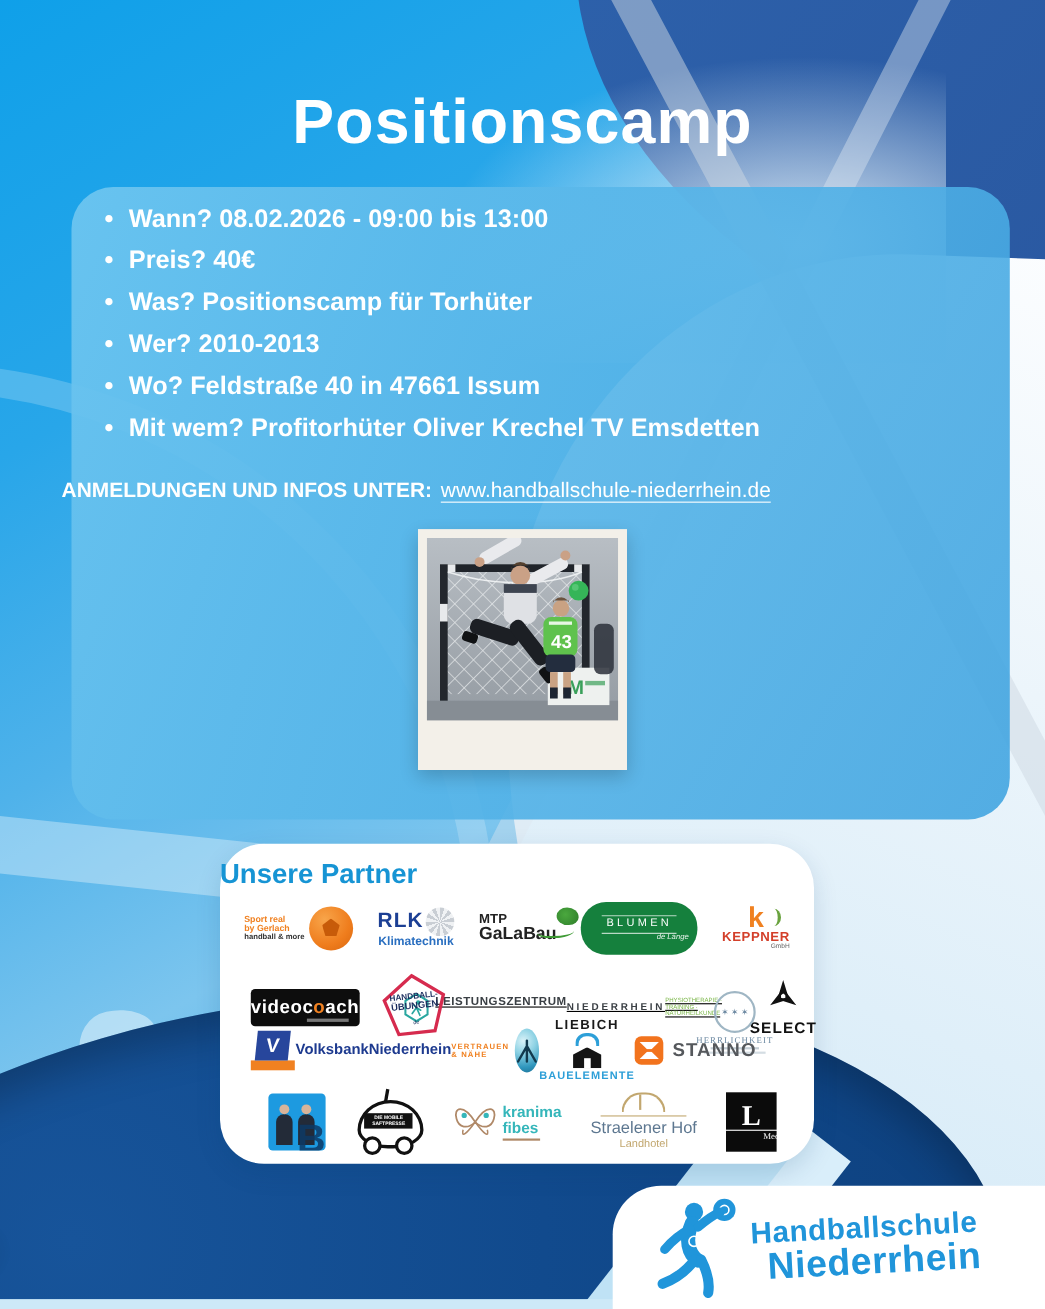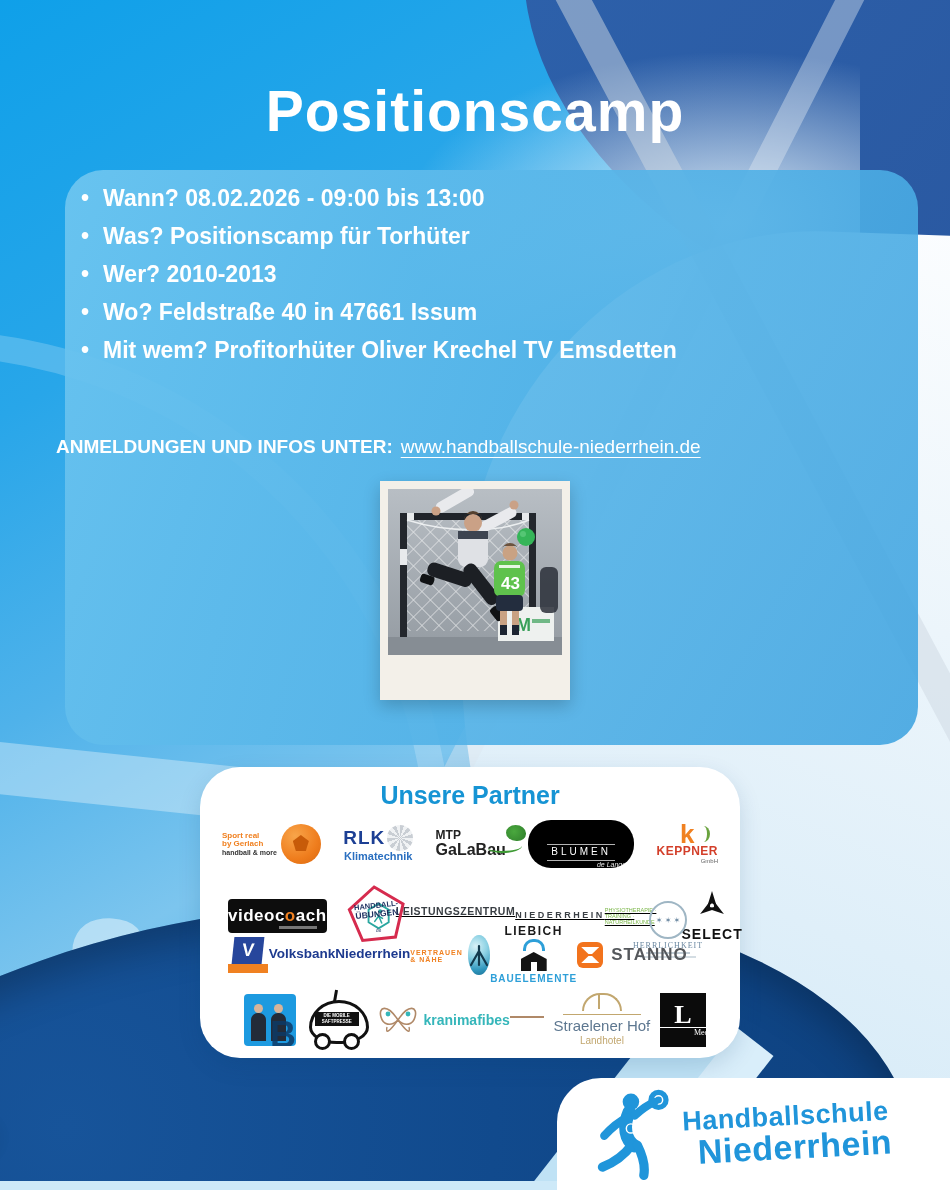--- a/index.html
+++ b/index.html
@@ -39,37 +39,37 @@
   .bstripe2{left:640px;top:1010px;width:46px;height:300px;background:#d9eefa;transform:rotate(38deg);}
   .bottom-strip{left:0;bottom:0;width:950px;height:9px;background:#cde9f8;}
 
   
   .title{left:0;top:78px;width:950px;text-align:center;color:#ffffff;
     font-size:57px;font-weight:800;letter-spacing:1px;}
 
   
   .info-panel{left:65px;top:170px;width:853px;height:575px;border-radius:38px;
     background:linear-gradient(115deg,rgba(108,197,240,.95),rgba(62,163,224,.88));}
-  .bullets{margin:0;padding:14px 0 0 16px;list-style:none;}
+  .bullets{margin:0;padding:14px 0 0 30px;list-style:none;}
   .bullets li{color:#fff;font-weight:700;font-size:23px;line-height:28px;margin-bottom:10px;}
   .bullets li::before{content:"\2022";margin-right:14px;}
   .reg-line{left:56px;top:436px;white-space:nowrap;color:#fff;font-size:19px;}
   .reg-label{font-weight:800;margin-right:8px;}
   .reg-link{font-weight:400;color:#fff;text-decoration:underline;text-underline-offset:4px;cursor:pointer;}
 
   
   .polaroid{left:380px;top:481px;width:174px;padding:8px 8px 45px 8px;background:#f3f0e9;
     box-shadow:0 6px 16px rgba(0,0,0,.2);}
   .polaroid svg{display:block;}
   .caption{left:0;top:707px;width:950px;text-align:center;color:#fff;font-size:27px;font-weight:800;}
 
   
   .partner-panel{left:200px;top:767px;width:540px;height:291px;border-radius:40px;background:#ffffff;
     box-shadow:0 8px 22px rgba(10,60,110,.15);}
-  .partner-heading{margin:14px 0 0 0;text-align:center;color:#1694d4;font-size:25px;font-weight:800;}
+  .partner-heading{margin:14px 0 0 0;color:#1694d4;font-size:25px;font-weight:800;}
   .prow{position:absolute;display:flex;align-items:center;}
   .prow1{left:22px;top:46px;width:496px;height:62px;justify-content:space-between;}
   .prow2{left:28px;top:124px;width:408px;height:50px;justify-content:space-between;gap:20px;}
   .prow3{left:28px;top:160px;width:410px;height:56px;justify-content:space-between;}
   .prow4{left:44px;top:224px;width:462px;height:58px;justify-content:space-between;}
   .logo{display:flex;flex-direction:column;align-items:center;justify-content:center;line-height:1.05;}
 
   
   .sportreal{flex-direction:row;gap:4px;}
   .sr-text span{display:block;font-size:8px;color:#f08121;font-weight:700;}
@@ -83,21 +83,21 @@
   .rlk-fan{width:26px;height:26px;border-radius:50%;
     background:conic-gradient(#c9ced4 0deg 18deg,#f0f2f4 18deg 36deg,#c9ced4 36deg 54deg,#f0f2f4 54deg 72deg,#c9ced4 72deg 90deg,#f0f2f4 90deg 108deg,#c9ced4 108deg 126deg,#f0f2f4 126deg 144deg,#c9ced4 144deg 162deg,#f0f2f4 162deg 180deg,#c9ced4 180deg 198deg,#f0f2f4 198deg 216deg,#c9ced4 216deg 234deg,#f0f2f4 234deg 252deg,#c9ced4 252deg 270deg,#f0f2f4 270deg 288deg,#c9ced4 288deg 306deg,#f0f2f4 306deg 324deg,#c9ced4 324deg 342deg,#f0f2f4 342deg 360deg);}
   .rlk-sub{font-size:11px;color:#2a6fc0;font-weight:700;}
   .mtp{position:relative;align-items:flex-start;}
   .mtp-l1{font-size:12px;font-weight:800;color:#222;}
   .mtp-l2{font-size:16px;font-weight:800;color:#222;}
   .mtp-tree{position:absolute;right:-20px;top:-4px;width:20px;height:16px;
     background:radial-gradient(circle at 40% 40%,#4aa83e,#2e7d2a);border-radius:55% 60% 50% 60%;}
   .mtp-swoosh{position:absolute;right:-16px;top:12px;width:34px;height:10px;border-bottom:2px solid #3f9b35;
     border-radius:0 0 60% 40%;}
-  .blumen{width:106px;height:48px;background:#000000;color:#fff;justify-content:flex-end;border-radius:23px;}
+  .blumen{width:106px;height:48px;background:#15803d;color:#fff;justify-content:center;border-radius:23px;}
   .blumen-name{font-size:10px;letter-spacing:3px;font-weight:400;border-top:1px solid rgba(255,255,255,.7);
     border-bottom:1px solid rgba(255,255,255,.7);padding:2px 4px;}
   .blumen-sub{font-size:7px;font-style:italic;opacity:.9;align-self:flex-end;margin-right:8px;}
   .keppner{position:relative;}
   .kep-k{font-size:26px;font-weight:800;color:#f08121;line-height:.8;}
   .kep-swoosh{position:absolute;right:8px;top:2px;width:10px;height:16px;border-right:3px solid #6aa33f;
     border-radius:0 60% 60% 0;}
   .kep-name{font-size:12px;font-weight:800;color:#d33f2a;letter-spacing:.5px;}
   .kep-sub{font-size:6px;color:#666;align-self:flex-end;}
 
@@ -164,21 +164,21 @@
   .blogo .bletter{position:absolute;right:0px;bottom:-10px;font-size:36px;font-weight:800;color:#0e3a66;
     opacity:.85;}
   .saft{position:relative;width:62px;height:56px;}
   .apple{position:absolute;left:3px;top:8px;width:54px;height:38px;border:3px solid #111;border-radius:50% 50% 46% 46%/62% 62% 38% 38%;background:#fff;}
   .apple-stem{position:absolute;left:28px;top:-2px;width:3px;height:12px;background:#111;transform:rotate(10deg);}
   .apple-band{position:absolute;left:9px;top:20px;width:44px;height:13px;background:#111;color:#fff;
     font-size:4.5px;font-weight:700;text-align:center;line-height:1.3;padding-top:1px;}
   .wheel{position:absolute;bottom:-2px;width:11px;height:11px;border:3px solid #111;border-radius:50%;background:#fff;}
   .w1{left:8px;} .w2{right:8px;}
   .kranima{flex-direction:row;gap:4px;}
-  .kr-text{display:flex;flex-direction:row;align-items:flex-start;}
+  .kr-text{display:flex;flex-direction:column;align-items:flex-start;}
   .kr-l{font-size:14px;font-weight:800;color:#35b6ba;text-transform:lowercase;}
   .kr-sub{width:34px;height:2px;background:#b08968;margin-top:3px;}
   .strael{gap:1px;}
   .sh-dome{width:36px;height:16px;border:2px solid #c2a76f;border-bottom:none;border-radius:20px 20px 0 0;
     position:relative;}
   .sh-dome::before{content:"";position:absolute;left:14px;top:0;width:2px;height:14px;background:#c2a76f;}
   .sh-line{width:78px;height:1px;background:#c2a76f;margin:2px 0;}
   .sh-name{font-size:15px;color:#5d7790;}
   .sh-sub{font-size:10px;color:#c2a76f;margin-top:1px;}
   .lmed{width:46px;height:54px;background:#0b0b0b;color:#fff;justify-content:center;gap:0;}
@@ -209,20 +209,21 @@
   <div class="abs navy-tex"></div>
   <div class="abs bstripe1"></div>
   <div class="abs bstripe2"></div>
   <div class="abs bottom-strip"></div>
 
   <h1 class="abs title" style="margin:0">Positionscamp</h1>
 
   <div class="abs info-panel">
     <ul class="bullets">
       <li>Wann? 08.02.2026 - 09:00 bis 13:00</li>
+      <li>Preis? 40€</li>
       <li>Was? Positionscamp für Torhüter</li>
       <li>Wer? 2010-2013</li>
       <li>Wo? Feldstraße 40 in 47661 Issum</li>
       <li>Mit wem? Profitorhüter Oliver Krechel TV Emsdetten</li>
     </ul>
   </div>
 
   <div class="abs reg-line">
     <span class="reg-label">ANMELDUNGEN UND INFOS UNTER:</span><span class="reg-link">www.handballschule-niederrhein.de</span>
   </div>

